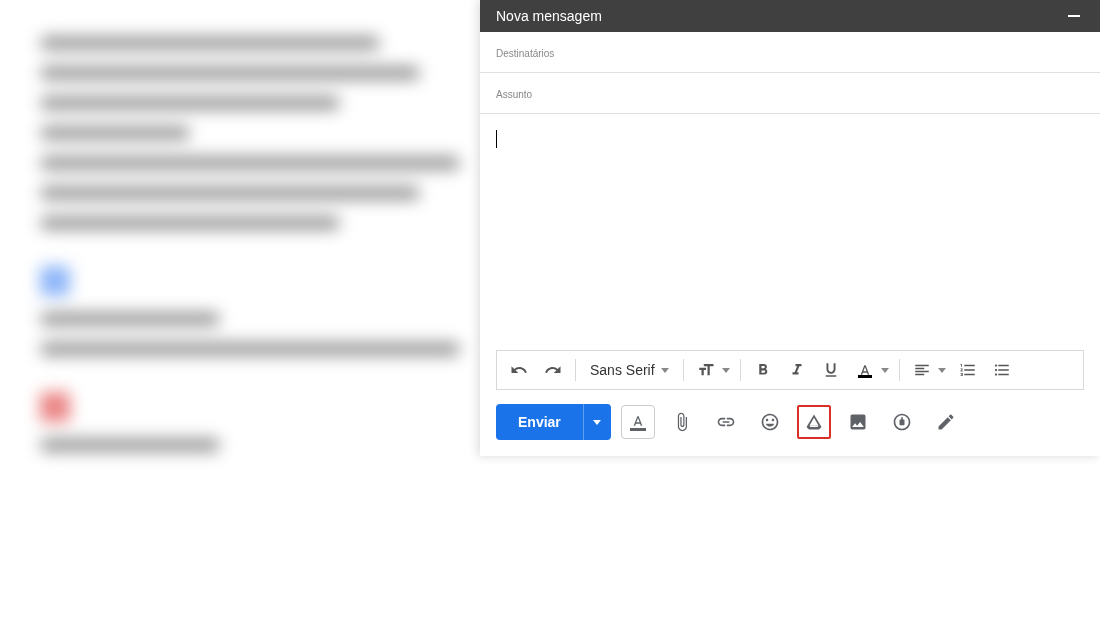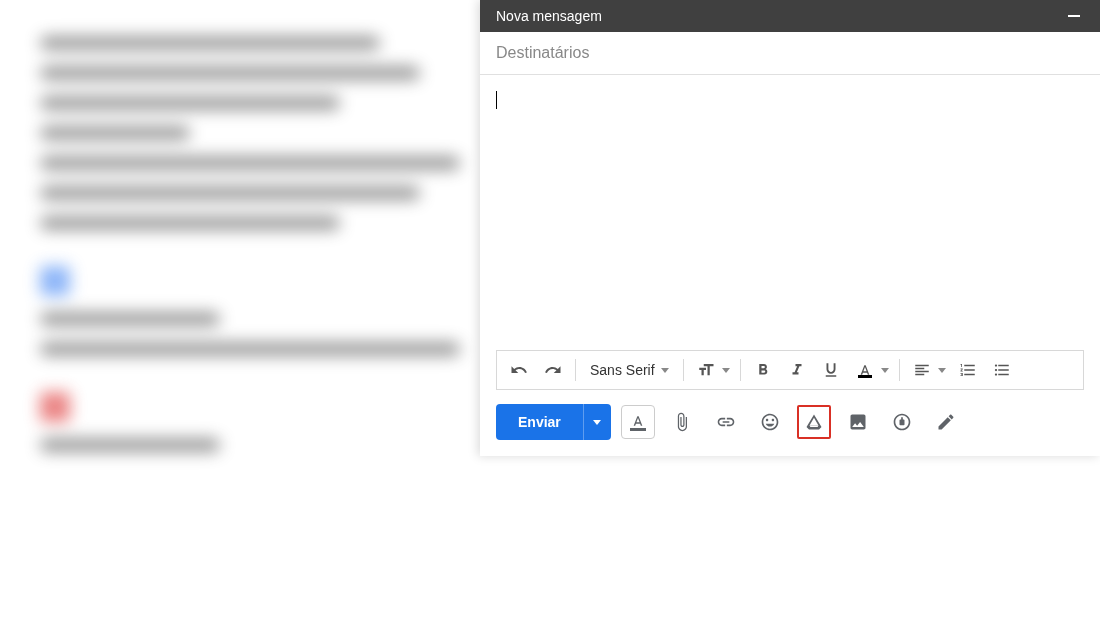--- a/index.html
+++ b/index.html
@@ -21,21 +21,21 @@
   .compose{position:absolute;right:0;top:0;width:620px;height:456px;background:#fff;box-shadow:-2px 0 10px rgba(0,0,0,0.15);display:flex;flex-direction:column}
   
   
   .compose-header{background:#404040;color:#fff;height:32px;display:flex;align-items:center;padding:0 16px;font-size:14px;font-weight:500}
   .compose-header .spacer{flex:1}
   .minimize-btn{cursor:pointer;padding:4px;display:flex;align-items:center}
   .minimize-btn svg{width:12px;height:2px}
   
   
   .field{border-bottom:1px solid #e0e0e0;padding:12px 16px;font-size:14px;color:#888}
-  .field input{border:none;outline:none;width:100%;font-size:16px;color:#222}
+  .field input{border:none;outline:none;width:100%;font-size:10px;color:#222}
   .field input::placeholder{color:#888}
   
   
   .compose-body{flex:1;padding:16px;position:relative}
   .cursor{width:1px;height:18px;background:#000;animation:blink 1s step-end infinite}
   @keyframes blink{50%{opacity:0}}
   
   
   .format-toolbar{border:1px solid #d8d8d8;border-radius:0;margin:0 16px 14px 16px;height:40px;display:flex;align-items:center;padding:0 6px;gap:2px;background:#fff}
   .fmt-btn{width:32px;height:32px;display:flex;align-items:center;justify-content:center;cursor:pointer;color:#555;border-radius:3px}
@@ -86,20 +86,23 @@
       <svg viewBox="0 0 12 2">
           <rect width="12" height="2" fill="#fff"></rect>
         </svg>
     </span>
   </div>
 
   <div class="field">
     <input type="text" placeholder="Destinatários" style="">
   </div>
 
+  <div class="field">
+    <input type="text" placeholder="Assunto" style="">
+  </div>
 
   <div class="compose-body">
     <div class="cursor"></div>
   </div>
 
   <div class="format-toolbar">
     <div class="fmt-btn">
       <svg class="fmt-icon" viewBox="0 0 24 24">
           <path d="M12.5 8c-2.65 0-5.05.99-6.9 2.6L2 7v9h9l-3.62-3.62c1.39-1.16 3.16-1.88 5.12-1.88 3.54 0 6.55 2.31 7.6 5.5l2.37-.78C21.08 11.03 17.15 8 12.5 8z"></path>
         </svg>

